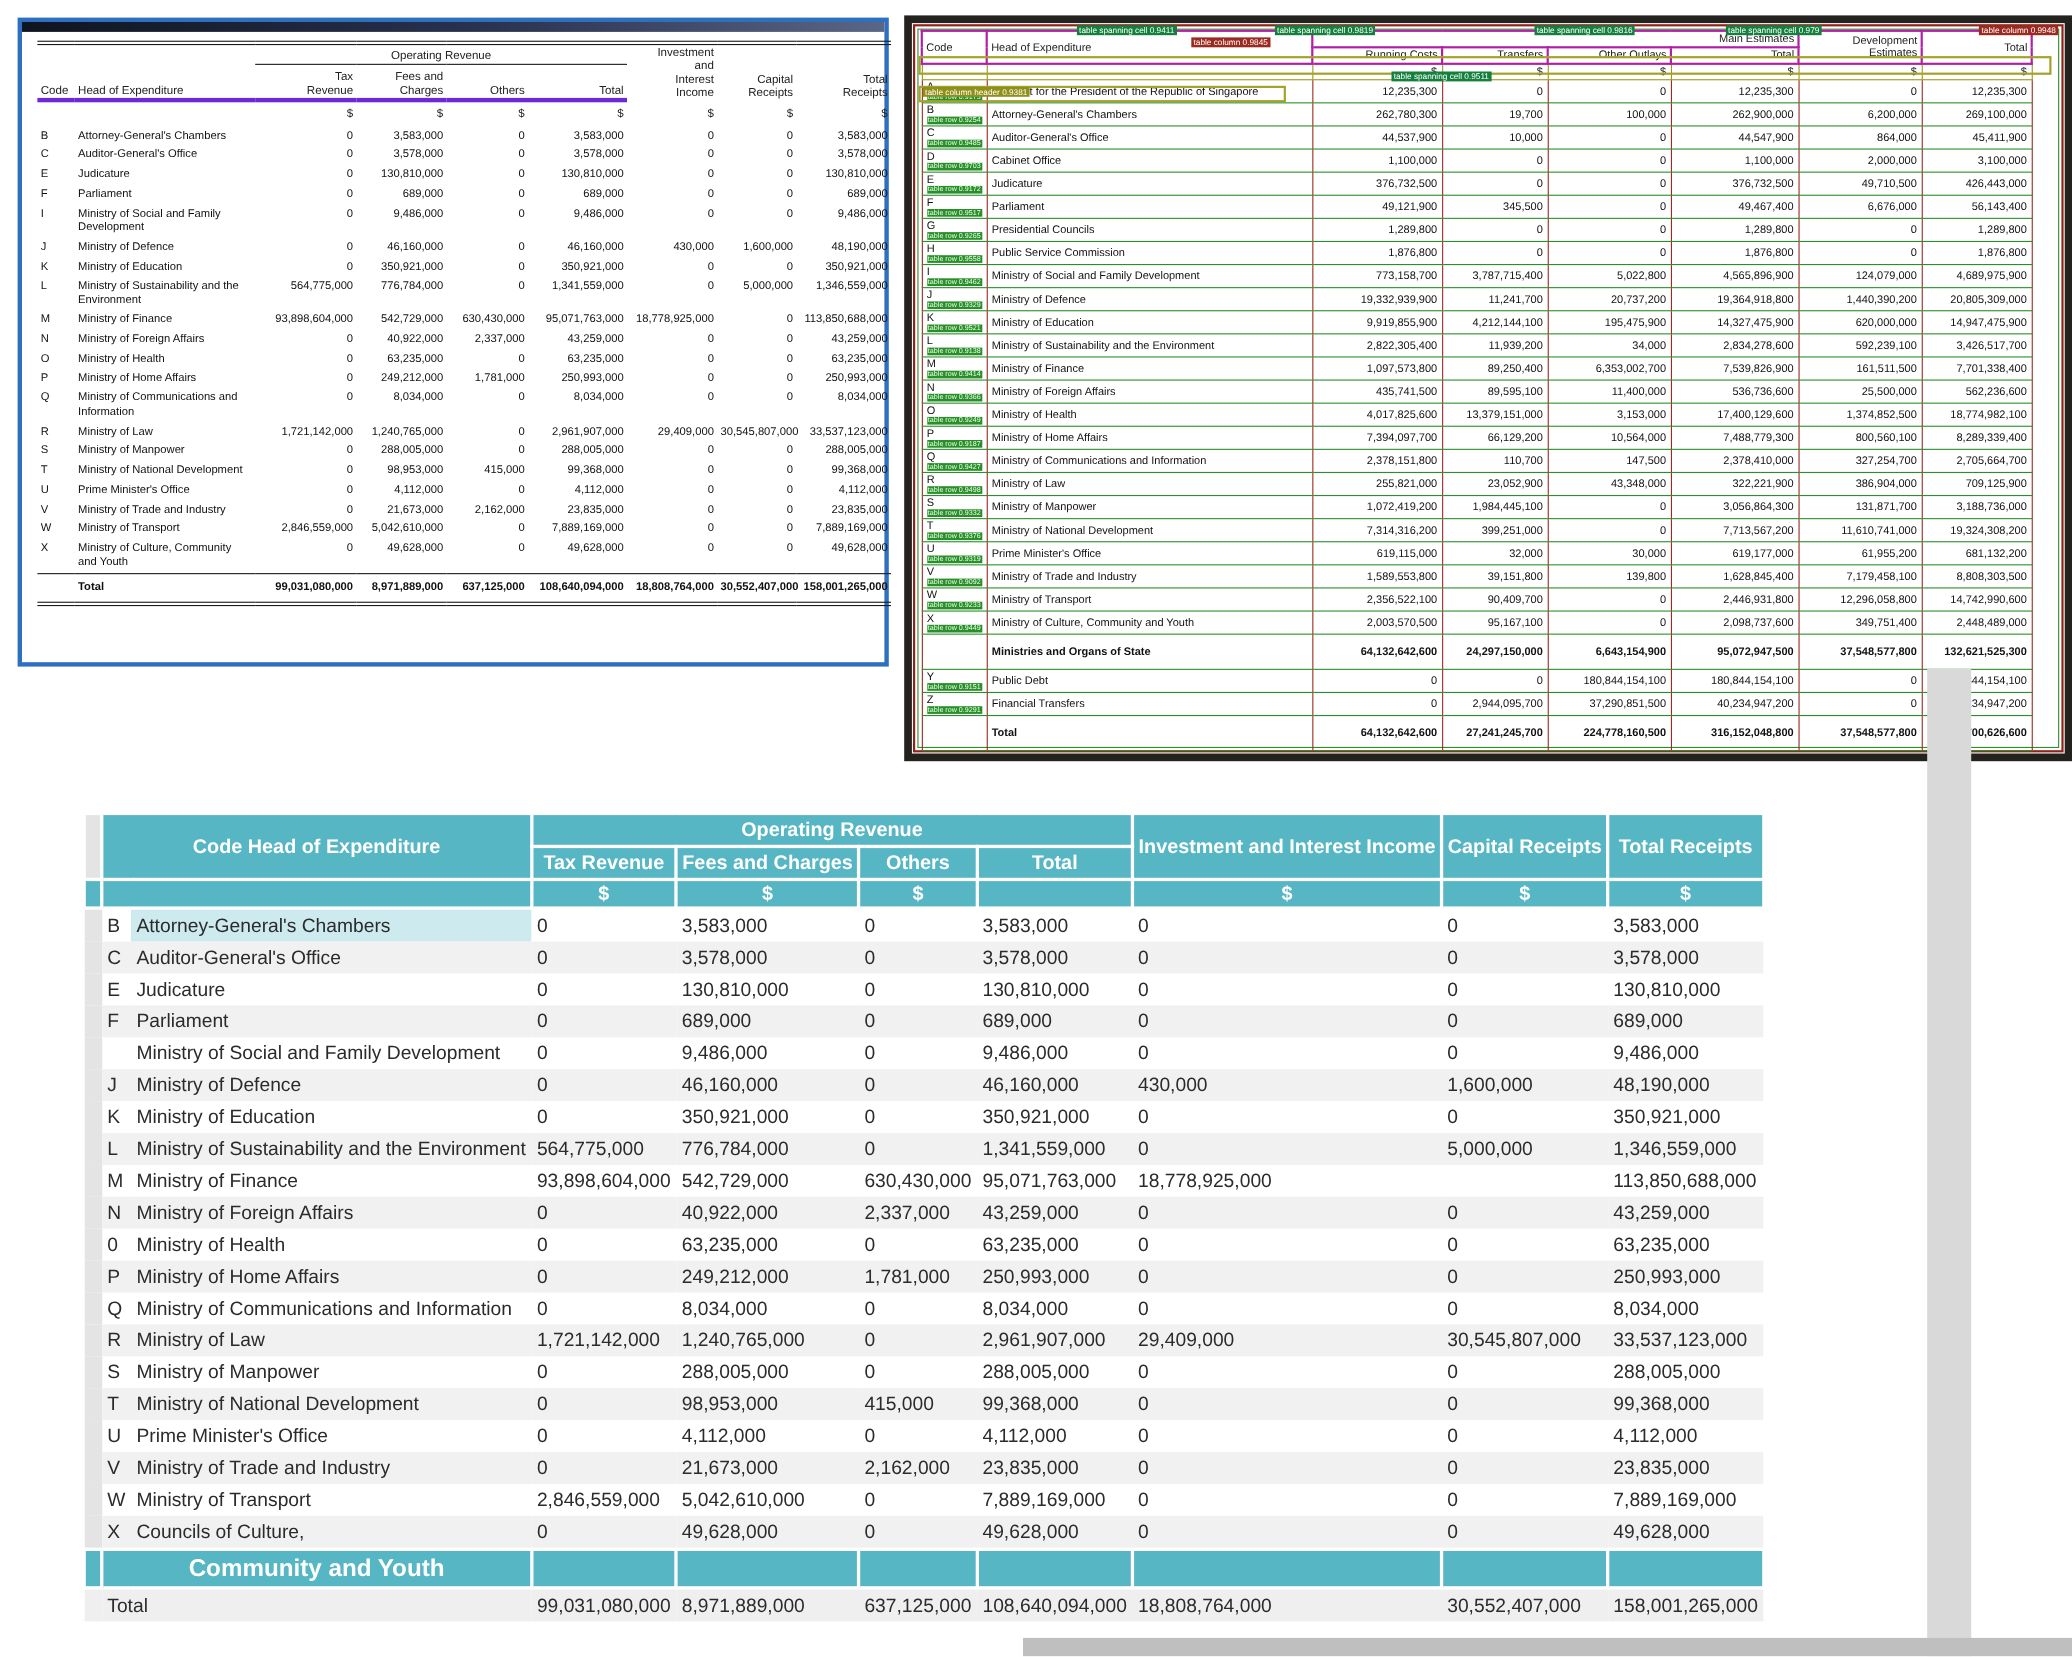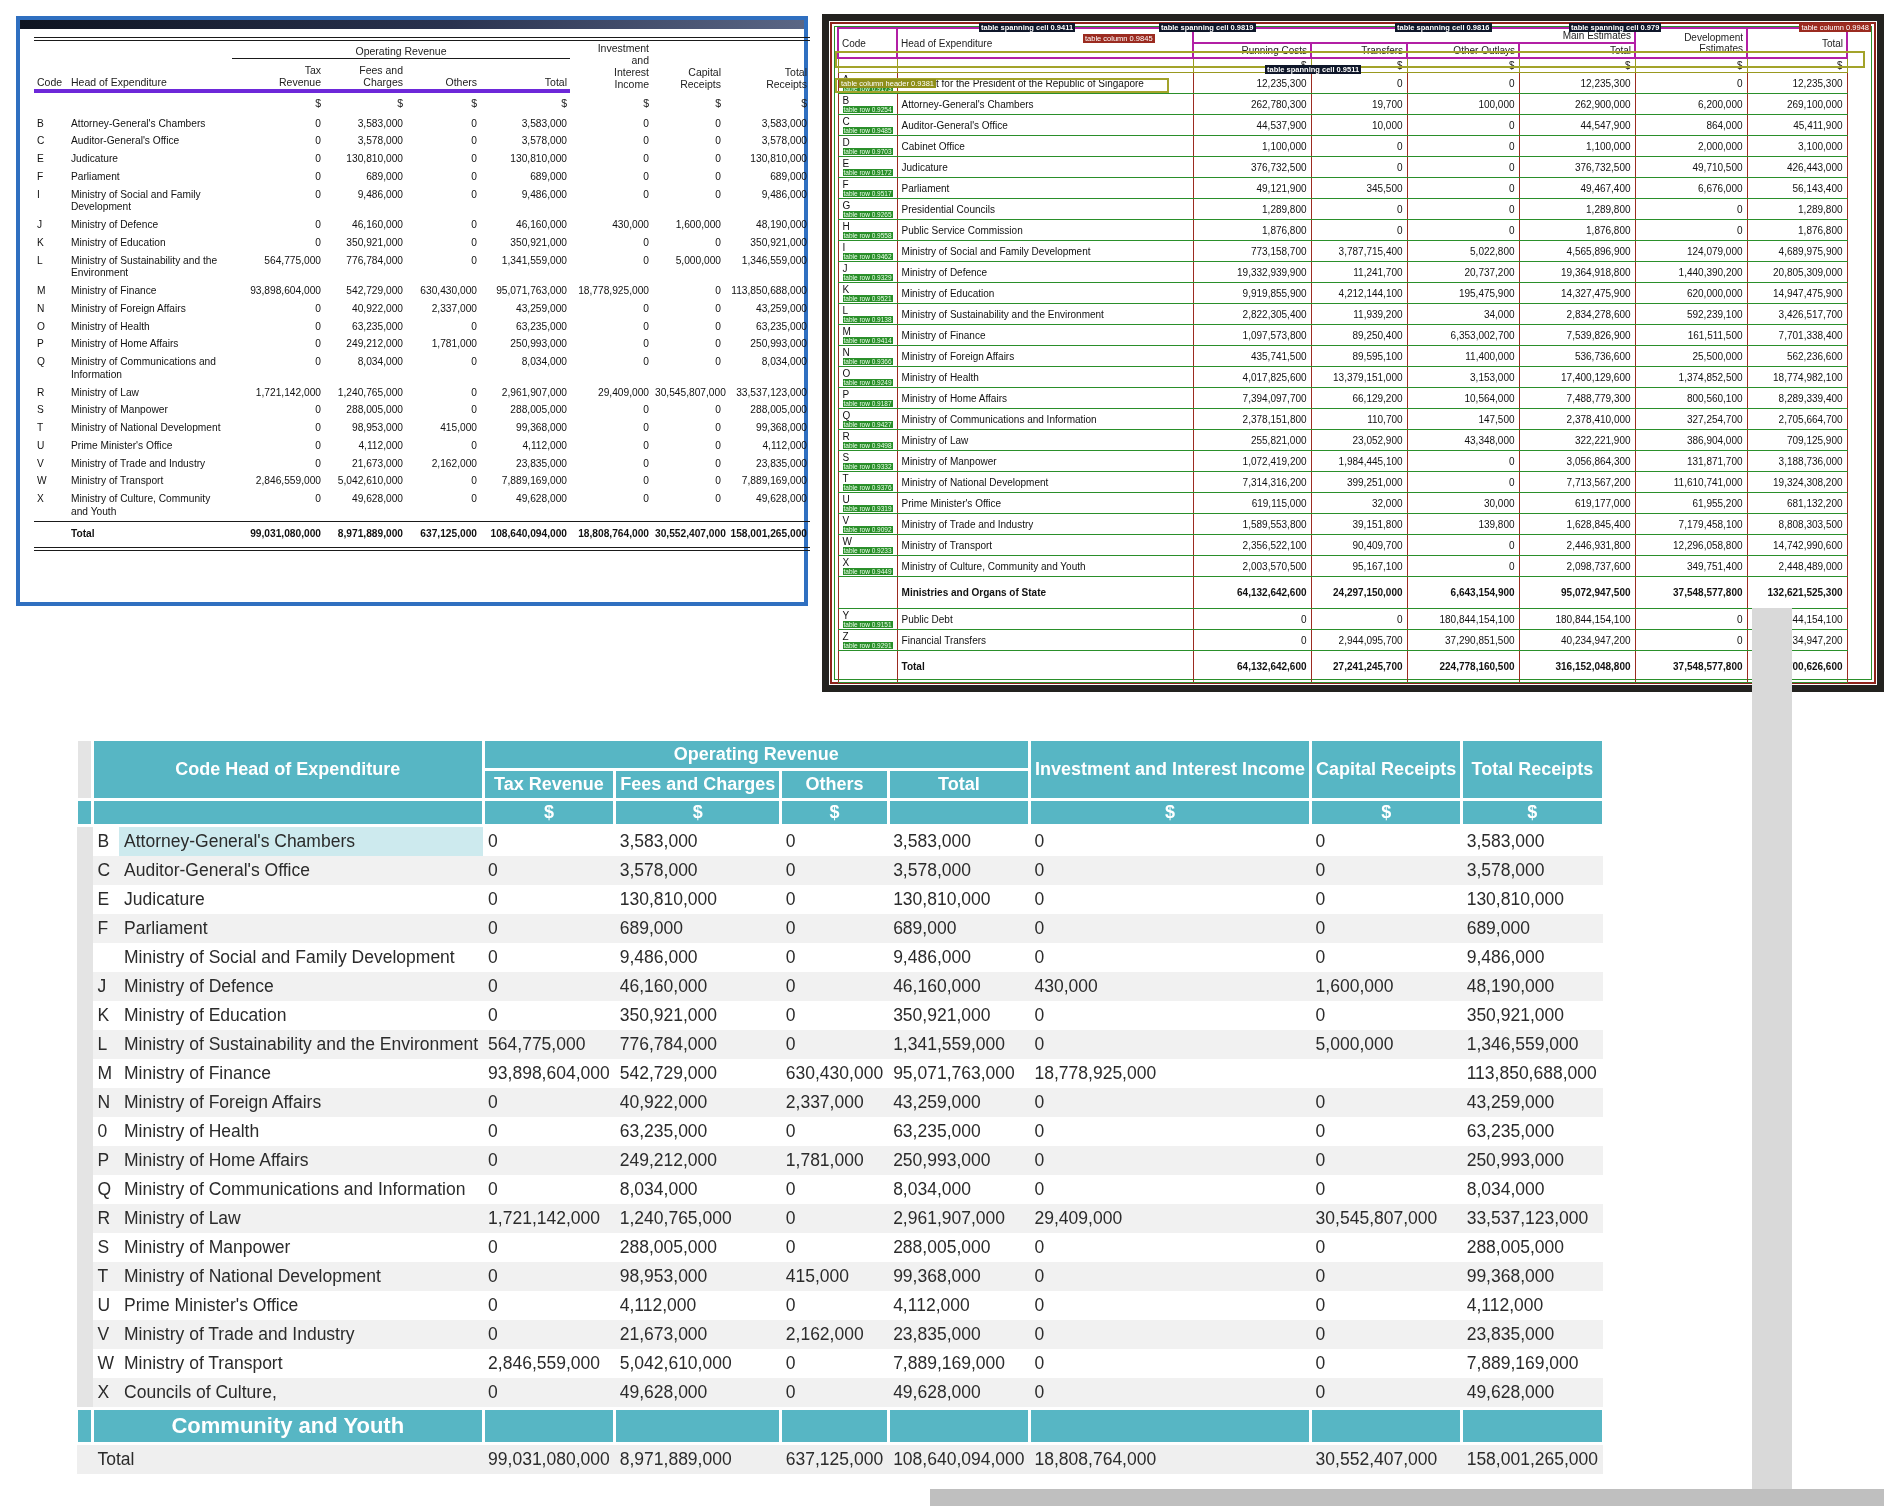--- a/index.html
+++ b/index.html
@@ -43,21 +43,21 @@
              padding:1px 4px;height:17px;vertical-align:middle;}
   .rtable td.num{text-align:right;}
   .rtable tr.curR th{border:1.5px solid #99991f;padding:0 4px;height:13px;}
   .codeLetter{font-size:10px;}
   .rowchip{display:block;font-size:6.5px;line-height:7px;color:#eaffea;background:#2a8f2a;
            width:max-content;max-width:100%;overflow:hidden;padding:0 1px;white-space:nowrap;}
   .rowchip:empty{display:none;}
   .sumrow td{font-weight:bold;padding-top:7px;padding-bottom:7px;}
   .chip{position:absolute;font-size:7.5px;line-height:9px;color:#fff;padding:0 2px;
         white-space:nowrap;z-index:6;}
-  .chip.m{background:#0f172a;font-weight:bold;}
+  .chip.m{background:#15803d;}
   .chip.o{background:#8f8f1a;}
   .chip.r{background:#9b2b20;}
   .chip0{left:150px;top:2px;} .chip1{left:330px;top:2px;} .chip2{left:10px;top:58px;}
   .chip3{left:436px;top:44px;} .chip4{left:740px;top:2px;} .chip5{right:6px;top:2px;}
   .chip6{left:566px;top:2px;} .chip7{left:254px;top:13px;}
   .olive1{position:absolute;left:6px;right:12px;top:30px;height:13px;border:2px solid #a3a32a;z-index:4;}
   .olive2{position:absolute;left:6px;width:330px;top:57px;height:11px;border:2px solid #a3a32a;z-index:4;}
 
   
   .panel-bottom{position:absolute;left:75px;top:738px;}

